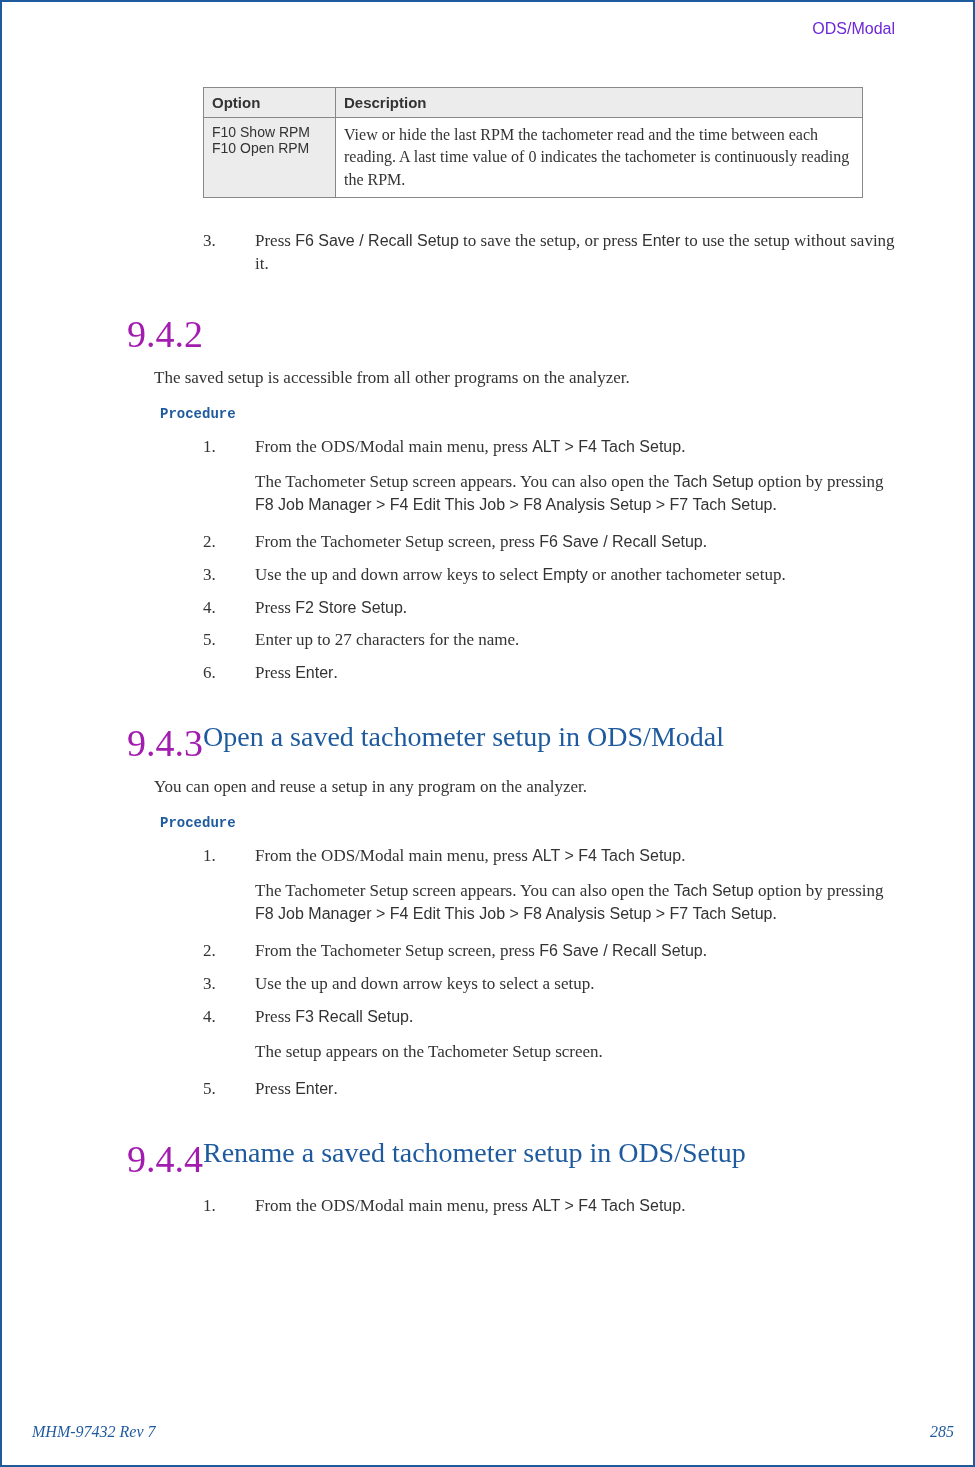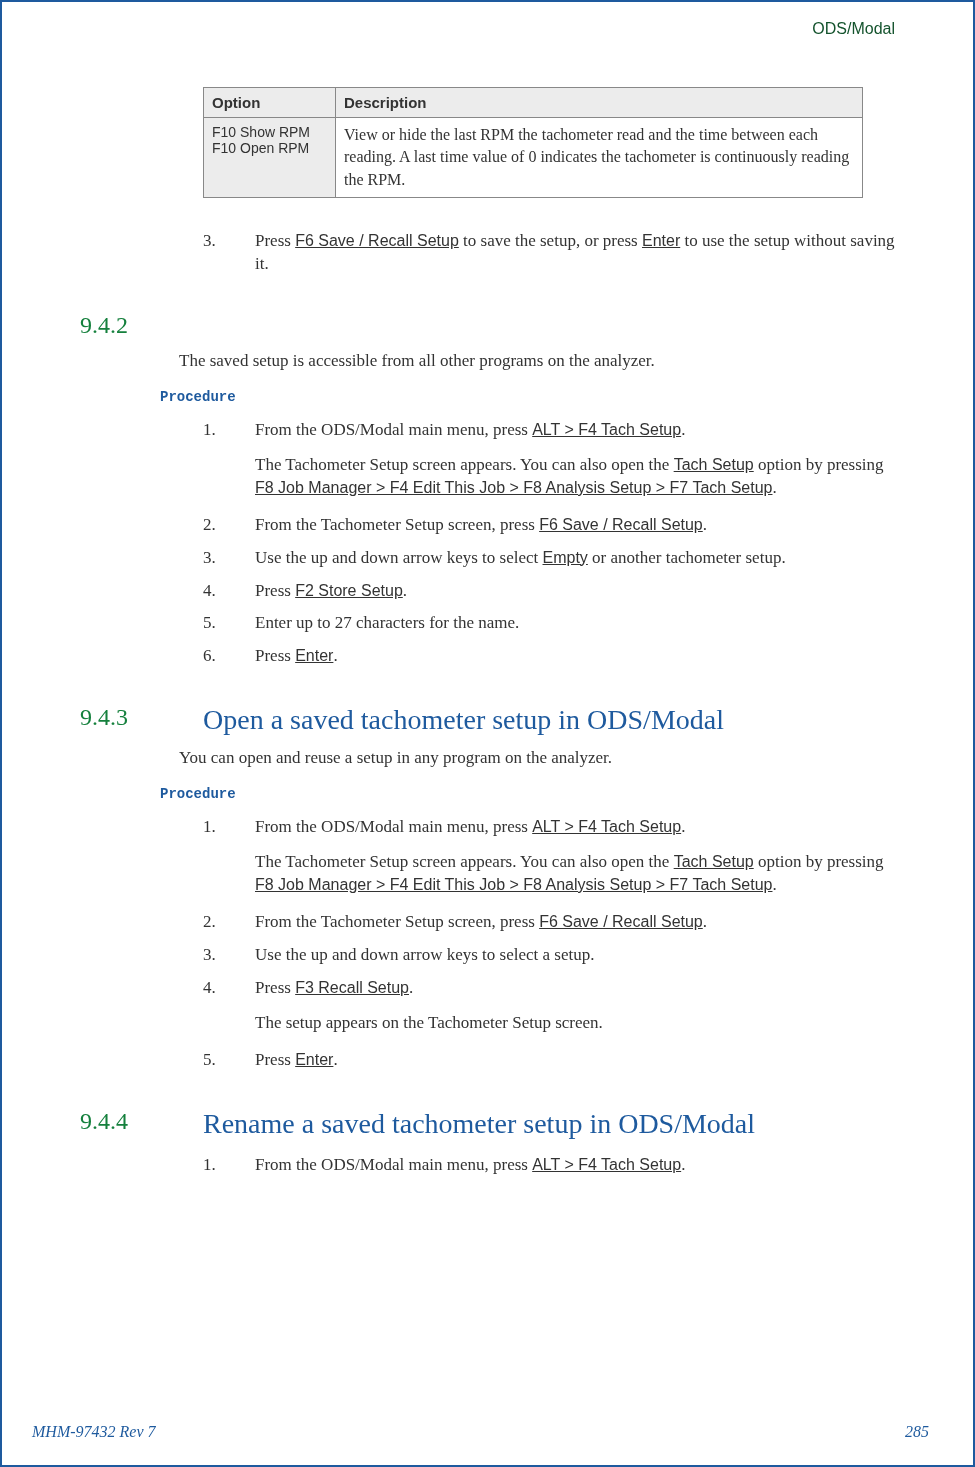--- a/index.html
+++ b/index.html
@@ -9,21 +9,21 @@
       height: 1467px;
       border: 2px solid #1e5a9e;
       position: relative;
       color: #333;
       background: white;
     }
     .header-label {
       position: absolute;
       top: 18px;
       right: 78px;
-      color: #14532d;
+      color: #6d28d9;
       font-size: 16px;
       font-family: Arial, sans-serif;
     }
     .content {
       padding: 85px 78px 60px 78px;
     }
     table.options {
       border-collapse: collapse;
       width: 660px;
       margin-left: 123px;
@@ -68,58 +68,58 @@
       content: counter(li) ".";
       position: absolute;
       left: 0;
     }
     .section {
       margin-top: 36px;
       margin-bottom: 10px;
       display: flex;
     }
     .section-num {
-      color: #15803d;
-      font-size: 24px;
+      color: #a21caf;
+      font-size: 38px;
       width: 123px;
       font-family: Georgia, serif;
+      text-align: right;
     }
     .section-title {
       color: #1e5a9e;
       font-size: 28px;
       font-family: Georgia, serif;
     }
     .body-text {
-      margin-left: 99px;
+      margin-left: 74px;
       font-size: 17px;
       line-height: 1.4;
       margin-bottom: 16px;
     }
     .procedure-label {
       margin-left: 80px;
       color: #1e5a9e;
       font-weight: bold;
       font-size: 14px;
       font-family: Liberation Mono, monospace;
       margin-bottom: 14px;
     }
     .sub-text {
       margin-top: 12px;
       margin-bottom: 14px;
     }
     .key {
       font-family: Arial, sans-serif;
       font-size: 16px;
-      text-decoration: underline;
     }
     .footer {
       position: absolute;
       bottom: 24px;
       left: 30px;
-      right: 44px;
+      right: 19px;
       display: flex;
       justify-content: space-between;
       color: #1e5a9e;
       font-style: italic;
       font-size: 16px;
     }
   </style>
 </head>
 <body>
 
@@ -186,21 +186,21 @@
     <li>Use the up and down arrow keys to select a setup.</li>
     <li>
       <span>Press </span><span class="key">F3 Recall Setup</span><span>.</span>
       <div class="sub-text">The setup appears on the Tachometer Setup screen.</div>
     </li>
     <li><span>Press </span><span class="key">Enter</span><span>.</span></li>
   </ol>
 
   <div class="section">
     <div class="section-num">9.4.4</div>
-    <div class="section-title">Rename a saved tachometer setup in ODS/Modal</div>
+    <div class="section-title">Rename a saved tachometer setup in ODS/Setup</div>
   </div>
   <ol class="numbered" style="margin-top:14px;">
     <li><span>From the ODS/Modal main menu, press </span><span class="key">ALT &gt; F4 Tach Setup</span><span>.</span></li>
   </ol>
 
 </div>
 
 <div class="footer">
   <span>MHM-97432 Rev 7</span>
   <span>285</span>

